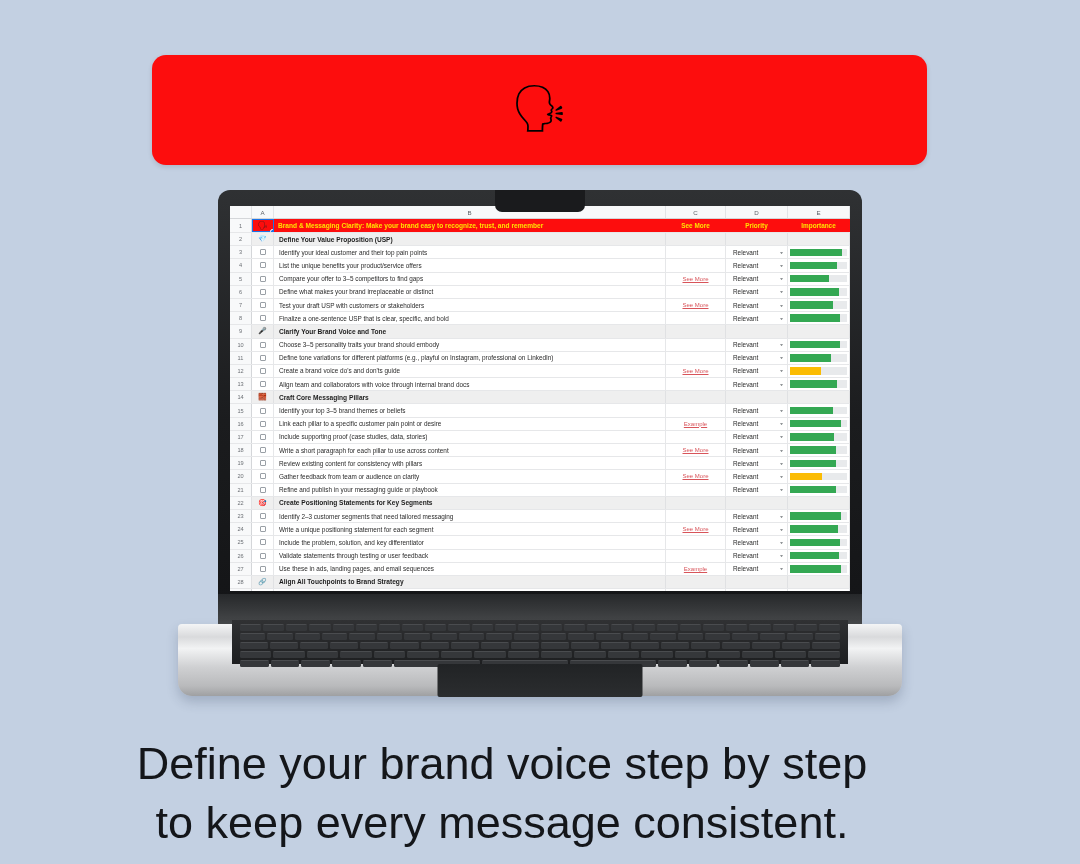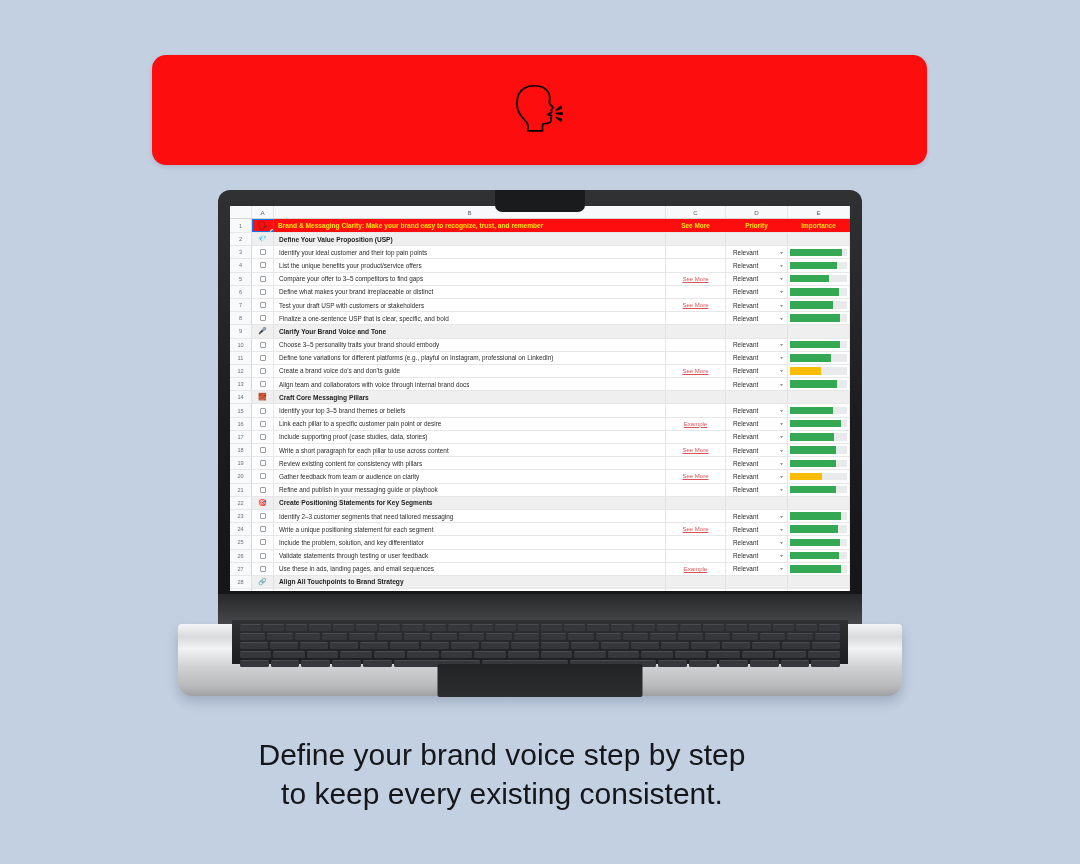--- a/index.html
+++ b/index.html
@@ -203,21 +203,21 @@
   }
   .barfill { height:100%; }
 
   
   .caption {
     position:absolute;
     left:0; top:735px;
     width:1004px;
     text-align:center;
     color:#14161a;
-    font-size:30px;
+    font-size:45px;
     font-weight:normal;
     line-height:1.3;
   }
 </style>
 </head>
 <body>
 
 <div class="banner">
   <span class="banner-icon">🗣</span>
 </div>
@@ -809,14 +809,14 @@
           <div class="key"></div>
           <div class="key"></div>
         </div>
       </div>
   </div>
   <div class="trackpad"></div>
 </div>
 
 <div class="caption">
   <div>Define your brand voice step by step</div>
-  <div>to keep every existing consistent.</div>
+  <div>to keep every message consistent.</div>
 </div>
 
 </body></html>

